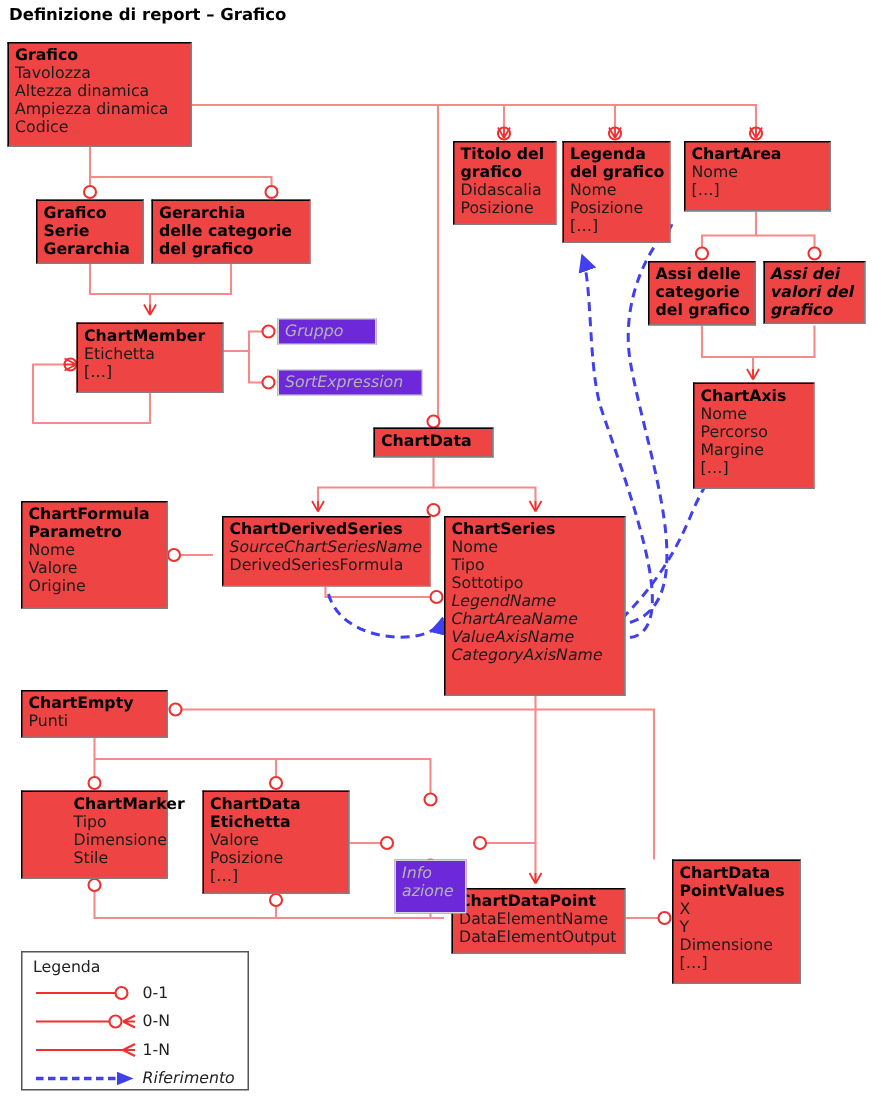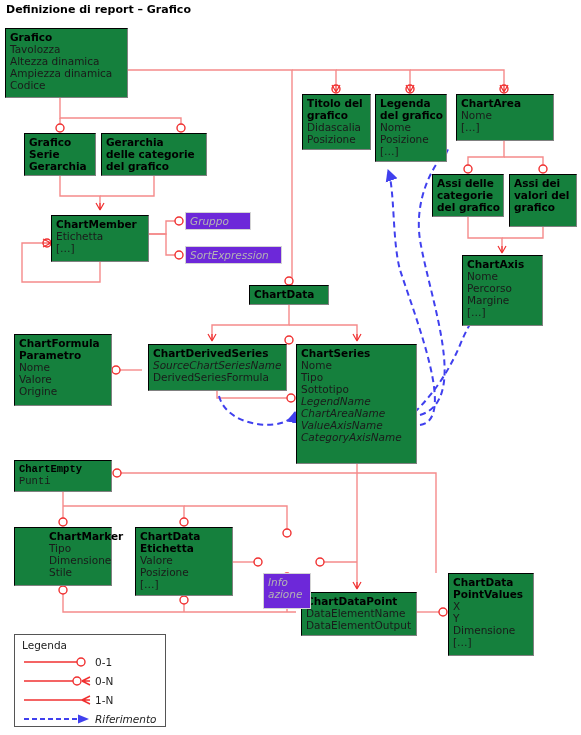--- a/index.html
+++ b/index.html
@@ -4,21 +4,21 @@
 <style>
   html,body{margin:0;padding:0;background:#ffffff;}
   body{width:581px;height:735px;position:relative;
        font-family:"DejaVu Sans","Liberation Sans",sans-serif;
        -webkit-font-smoothing:none;}
   #canvas{position:absolute;left:0;top:0;width:581px;height:735px;overflow:hidden;}
   svg#wires{position:absolute;left:0;top:0;width:581px;height:735px;pointer-events:none;}
 
   .ttl{position:absolute;font-size:11px;font-weight:bold;color:#000;white-space:nowrap;}
 
-  .ent{position:absolute;box-sizing:border-box;background:#15803d;
+  .ent{position:absolute;box-sizing:border-box;background:#ef4444;
        border:1px solid #000;border-right-color:#808080;border-bottom-color:#808080;
        padding:2px 3px 2px 4px;z-index:3;}
   .ent .h{font-size:10.5px;font-weight:bold;color:#000;line-height:12px;white-space:nowrap;}
   .ent .a{font-size:10.5px;font-weight:normal;color:#1a1a1a;line-height:12px;white-space:nowrap;}
   .ent .a.it{font-style:italic;}
 
   .ghost{position:absolute;box-sizing:border-box;background:#6d28d9;
          border:1px solid #d4d4d4;padding:2px 4px;z-index:3;}
   .ghost .g{font-size:10.5px;font-style:italic;color:#b4b4b4;line-height:12px;white-space:nowrap;}
 
@@ -190,21 +190,21 @@
       <div class="ent" style="left: 456px; top: 94px; width: 98px; height: 47px;">
         <div class="h">ChartArea</div>
         <div class="a">Nome</div>
         <div class="a">[…]</div>
       </div>
       <div class="ent" style="left: 432px; top: 174px; width: 72px; height: 43px;">
         <div class="h">Assi delle</div>
         <div class="h">categorie</div>
         <div class="h">del grafico</div>
       </div>
-      <div class="ent" style="left: 509px; top: 174px; width: 68px; height: 53px;">
+      <div class="ent" style="left: 509px; top: 174px; width: 68px; height: 42px; font-style: italic;">
         <div class="h">Assi dei</div>
         <div class="h">valori del</div>
         <div class="h">grafico</div>
       </div>
       <div class="ent" style="left: 462px; top: 255px; width: 81px; height: 71px;">
         <div class="h">ChartAxis</div>
         <div class="a">Nome</div>
         <div class="a">Percorso</div>
         <div class="a">Margine</div>
         <div class="a">[…]</div>
@@ -227,21 +227,21 @@
       <div class="ent" style="left: 296px; top: 344px; width: 121px; height: 120px;">
         <div class="h">ChartSeries</div>
         <div class="a">Nome</div>
         <div class="a">Tipo</div>
         <div class="a">Sottotipo</div>
         <div class="a it">LegendName</div>
         <div class="a it">ChartAreaName</div>
         <div class="a it">ValueAxisName</div>
         <div class="a it">CategoryAxisName</div>
       </div>
-      <div class="ent" style="left: 14px; top: 460px; width: 98px; height: 32px; font-family: Liberation Mono, monospace;">
+      <div class="ent" style="left: 14px; top: 460px; width: 98px; height: 32px;">
         <div class="h">ChartEmpty</div>
         <div class="a">Punti</div>
       </div>
       <div class="ent" style="left: 14px; top: 527px; width: 98px; height: 59px; padding-left: 34px;">
         <div class="h">ChartMarker</div>
         <div class="a">Tipo</div>
         <div class="a">Dimensione</div>
         <div class="a">Stile</div>
       </div>
       <div class="ent" style="left: 135px; top: 527px; width: 98px; height: 69px;">

